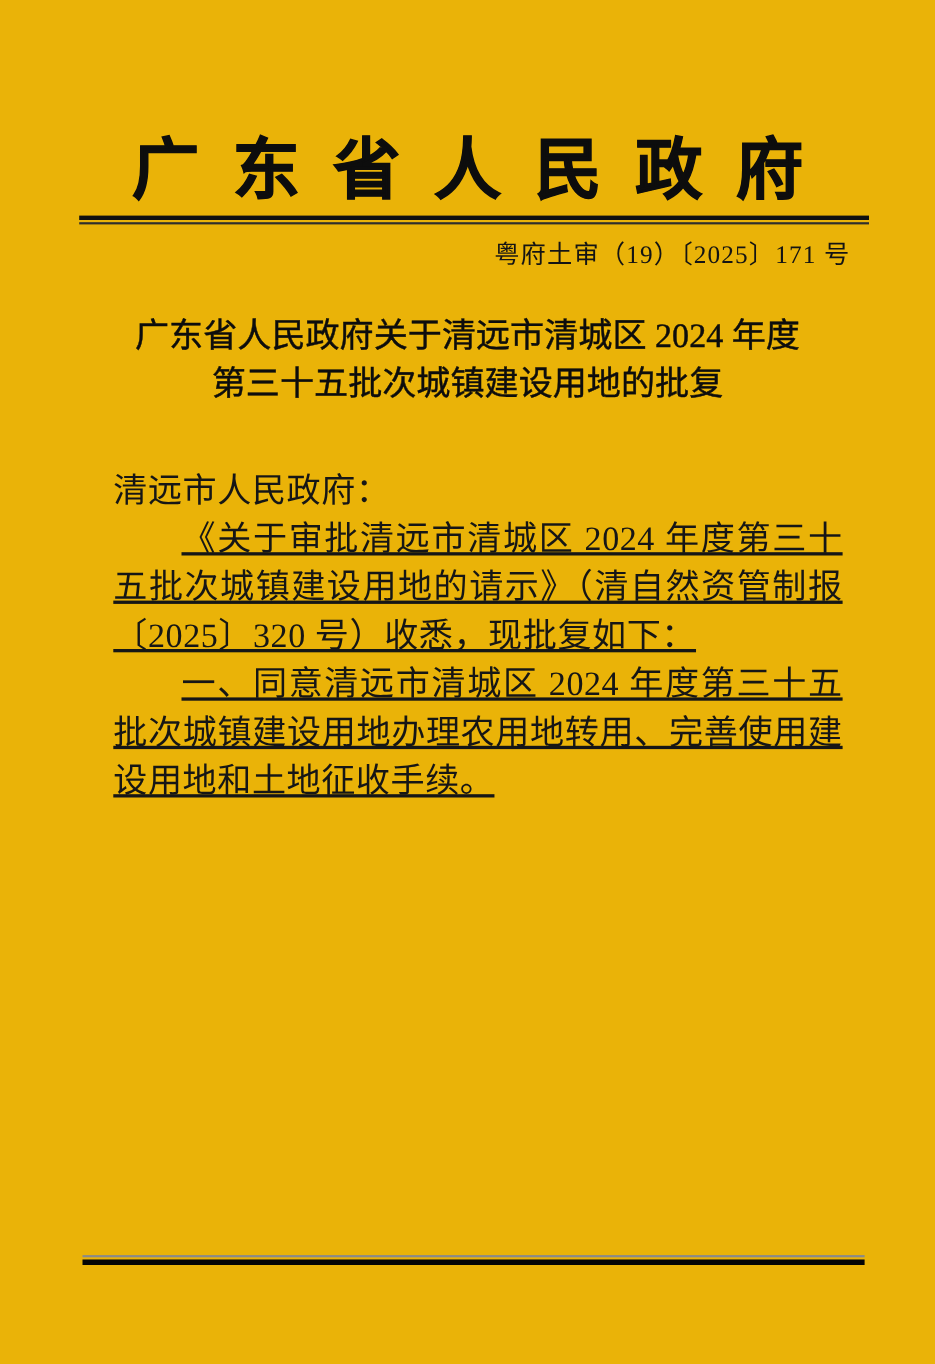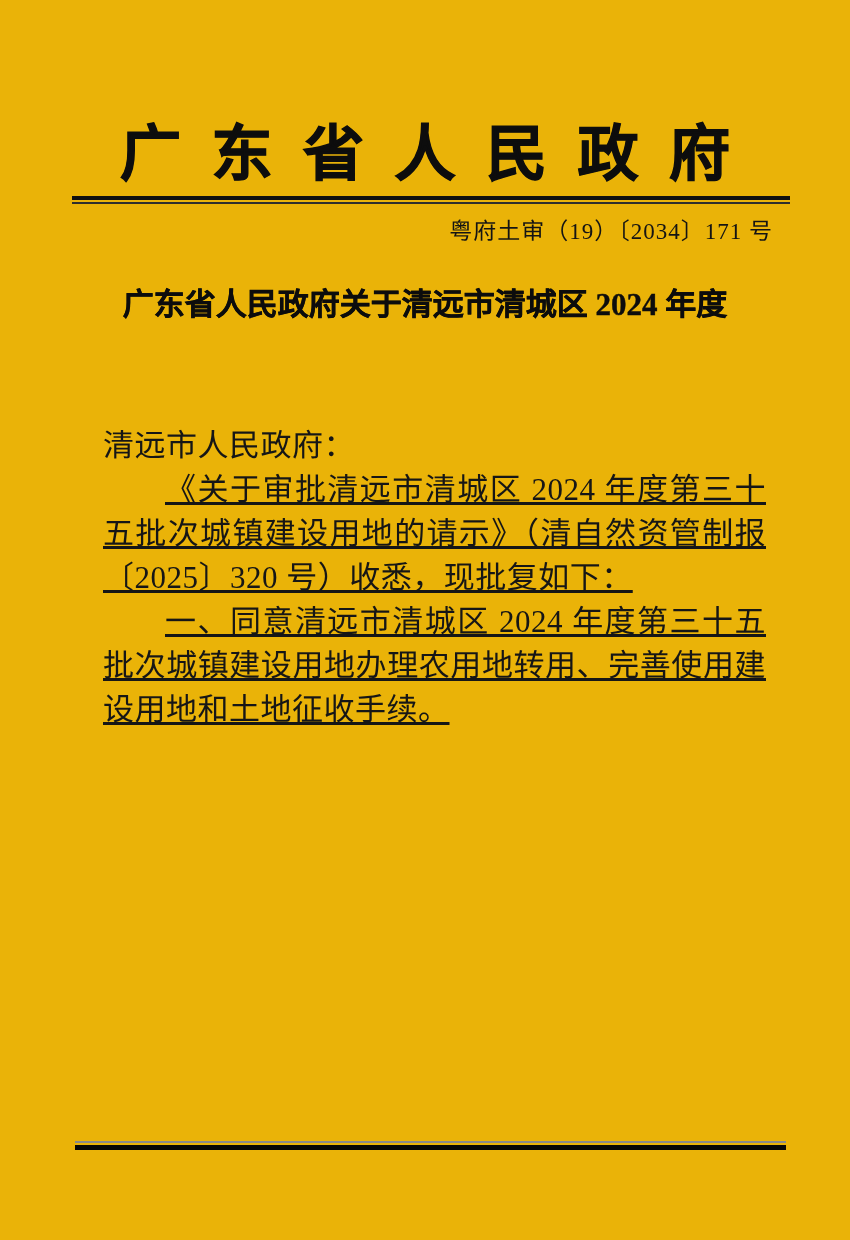--- a/index.html
+++ b/index.html
@@ -55,21 +55,21 @@
   }
   
   .doc-title {
     position: absolute;
     top: 283px;
     left: 0;
     width: 100%;
     text-align: center;
     font-size: 31px;
     line-height: 44px;
-    font-weight: 700;
+    font-weight: 400;
     color: #0d0d0d;
     -webkit-text-stroke: 0.4px #0d0d0d;
   }
   
   .doc-body {
     position: absolute;
     top: 424px;
     left: 103px;
     width: 663px;
     font-size: 31px;
@@ -101,24 +101,25 @@
 <div class="page">
 
   <div class="org-name">广东省人民政府</div>
 
   <div class="header-rule">
     <div class="thick"></div>
     <div class="gap"></div>
     <div class="thin"></div>
   </div>
 
-  <div class="doc-number">粤府土审（19）〔2034〕171 号</div>
+  <div class="doc-number">粤府土审（19）〔2025〕171 号</div>
 
   <div class="doc-title">
     <div>广东省人民政府关于清远市清城区 2024 年度</div>
+    <div>第三十五批次城镇建设用地的批复</div>
   </div>
 
   <div class="doc-body">
       <p class="">清远市人民政府：</p>
       <p class="indent">《关于审批清远市清城区 2024 年度第三十五批次城镇建设用地的请示》（清自然资管制报〔2025〕320 号）收悉，现批复如下：</p>
       <p class="indent">一、同意清远市清城区 2024 年度第三十五批次城镇建设用地办理农用地转用、完善使用建设用地和土地征收手续。</p>
     </div>
 
   <div class="bottom-rule">
     <div class="thin"></div>

